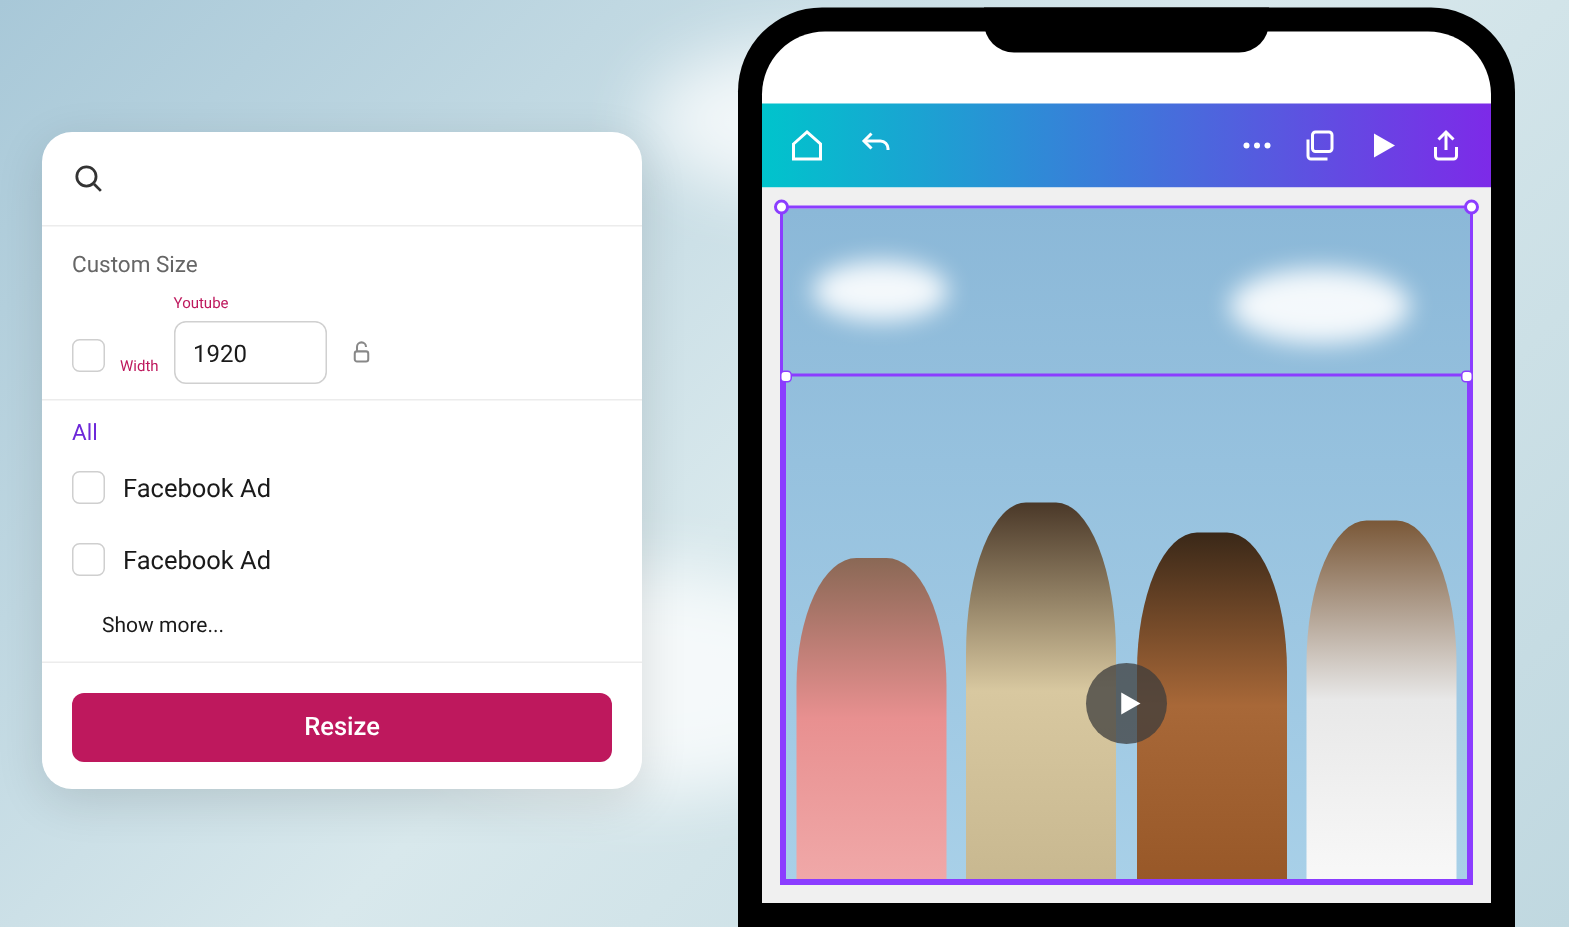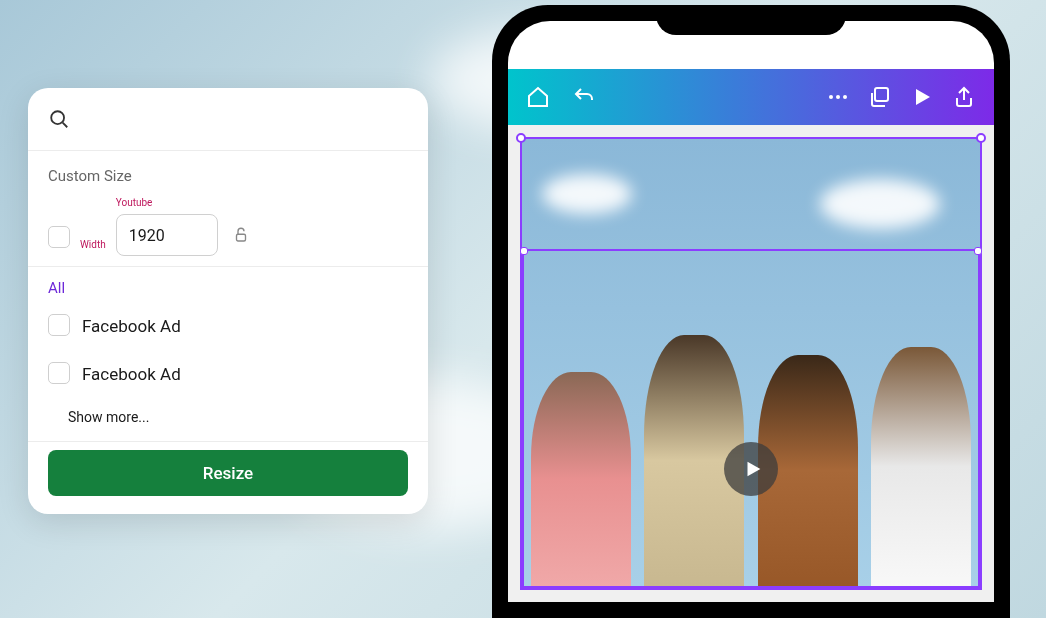--- a/index.html
+++ b/index.html
@@ -30,21 +30,21 @@
 .all-label { font-size: 15px; color: #6d28d9; margin-bottom: 4px; }
 .option-row { display: flex; align-items: flex-end; gap: 12px; padding: 13px 20px; cursor: pointer; margin: 0 -20px; position: relative; }
 .option-row.selected { background: #f4f4f5; }
 .option-check { width: 22px; height: 22px; border: 1.5px solid #cfcfcf; border-radius: 5px; flex-shrink: 0; }
 .option-check.checked { background: #8b3dff; border-color: #8b3dff; display: flex; align-items: center; justify-content: center; }
 .option-check.checked svg { width: 14px; height: 14px; }
 .option-label { font-size: 17px; color: #1a1a1a; }
 .cursor-pointer { position: absolute; right: 90px; top: 14px; }
 .show-more { font-size: 14px; color: #1a1a1a; padding: 12px 20px 16px; cursor: pointer; }
 
-.resize-btn { display: block; width: calc(100% - 40px); margin: 8px 20px 0; height: 46px; background: #15803d; color: #fff; border: none; border-radius: 8px; font-size: 17px; font-weight: 500; cursor: pointer; }
+.resize-btn { display: block; width: calc(100% - 40px); margin: 20px 20px 0; height: 46px; background: #be185d; color: #fff; border: none; border-radius: 8px; font-size: 17px; font-weight: 500; cursor: pointer; }
 
 .phone { position: absolute; top: 5px; left: 492px; width: 518px; height: 613px; }
 .phone-body { width: 100%; height: 100%; background: #000; border-radius: 56px 56px 0 0; padding: 16px; position: relative; }
 .phone-screen { width: 100%; height: 100%; background: #fff; border-radius: 42px 42px 0 0; overflow: hidden; position: relative; }
 .notch { position: absolute; top: 0; left: 50%; transform: translateX(-50%); width: 190px; height: 30px; background: #000; border-radius: 0 0 20px 20px; z-index: 100; }
 .status-bar { height: 48px; }
 .app-header { height: 56px; background: linear-gradient(90deg, #00c4cc 0%, #7d2ae8 100%); display: flex; align-items: center; padding: 0 18px; gap: 22px; }
 .header-left { display: flex; gap: 22px; flex: 1; }
 .header-right { display: flex; gap: 18px; align-items: center; }
 .header-icon { color: #fff; cursor: pointer; display: flex; align-items: center; }

